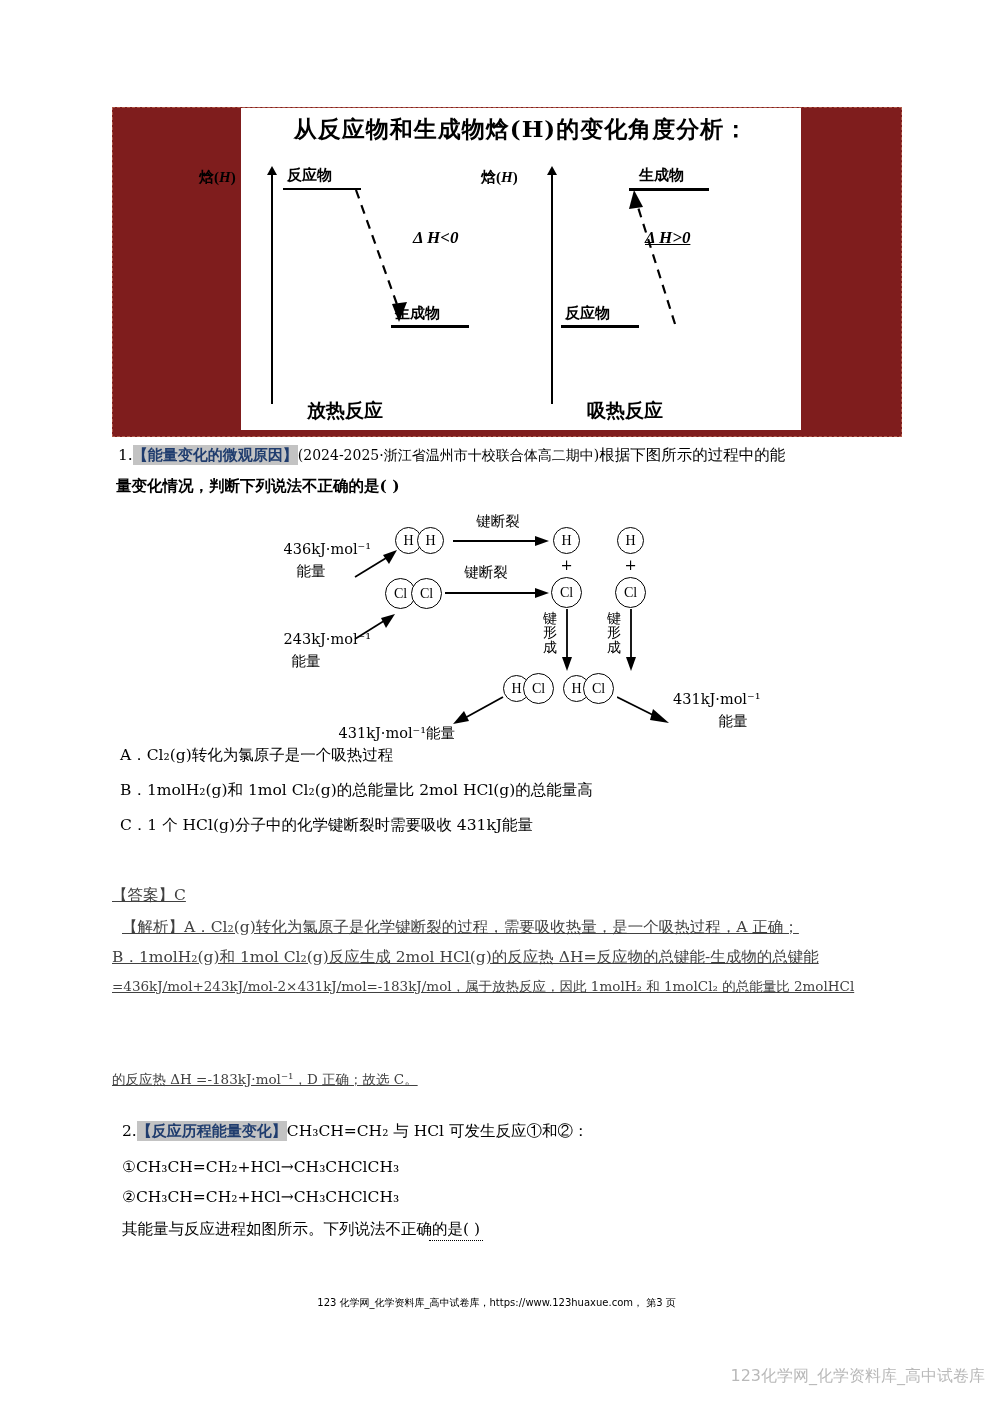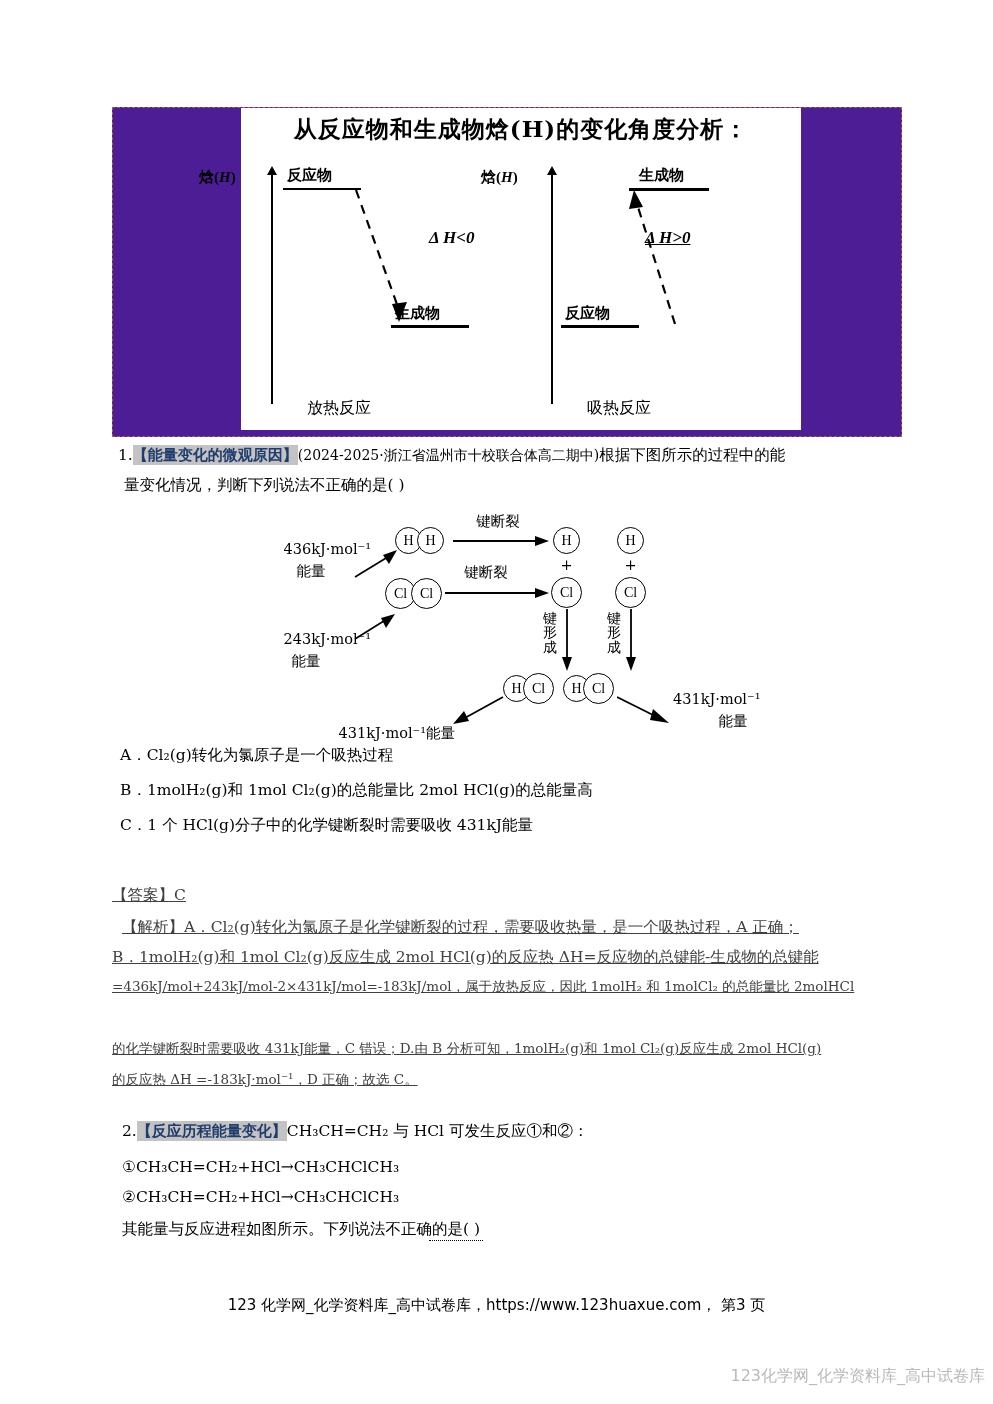--- a/index.html
+++ b/index.html
@@ -10,21 +10,21 @@
     color:#000;
     position:relative;
     overflow:hidden;
   }
   .page{position:relative;width:993px;height:1404px;}
 
   
   .fig-top{
     position:absolute; left:112px; top:107px; width:790px; height:330px;
     border:1px dashed #b05a4a;
-    background:#4c1d95;
+    background:#7f1d1d;
     box-sizing:border-box;
   }
   .fig-top-inner{
     position:absolute; left:128px; top:0px; width:560px; height:322px;
     background:#ffffff;
   }
   .fig-title{
     position:absolute; left:0; top:6px; width:560px; text-align:center;
     font-size:23px; font-weight:700; letter-spacing:1px;
     font-family:"DejaVu Serif","Liberation Serif",serif;
@@ -36,21 +36,21 @@
 
   .vline{position:absolute;width:2px;background:#000;}
   .arrowhead{
     position:absolute;width:0;height:0;
     border-left:5px solid transparent;border-right:5px solid transparent;
     border-bottom:9px solid #000;
   }
   .level{position:absolute;height:2px;background:#000;}
   .dh{position:absolute;font-size:17px;font-weight:700;font-style:italic;white-space:nowrap;}
   .plat-lbl{position:absolute;font-size:15px;font-weight:700;white-space:nowrap;}
-  .bottom-lbl{position:absolute;font-size:16px;font-weight:400;white-space:nowrap;}
+  .bottom-lbl{position:absolute;font-size:19px;font-weight:700;white-space:nowrap;}
 
   
   .txt{position:absolute;font-size:15.5px;line-height:1.0;white-space:nowrap;
        font-family:"DejaVu Serif","Liberation Serif",serif;}
   .tag{
     background:#c3c3c3;color:#1f3c6e;font-weight:600;padding:1px 0 1px 0;
     font-family:"DejaVu Sans","Liberation Sans",sans-serif;font-size:15px;
   }
   .red{color:#404040;text-decoration:underline;}
   .small{font-size:13.5px;}
@@ -66,21 +66,21 @@
   .a1{width:27px;height:27px;}
   .a2{width:31px;height:31px;}
   .mlbl{position:absolute;font-size:14.5px;white-space:nowrap;
         font-family:"DejaVu Serif","Liberation Serif",serif;text-align:center;}
   .vtext{position:absolute;font-size:14px;line-height:1.02;width:14px;text-align:center;
          font-family:"DejaVu Serif","Liberation Serif",serif;}
 
   
   .footer{
     position:absolute;left:0;top:1296px;width:993px;text-align:center;
-    font-size:15px;font-family:"DejaVu Sans","Liberation Sans",sans-serif;
+    font-size:10px;font-family:"DejaVu Sans","Liberation Sans",sans-serif;
     color:#000;
   }
   .watermark{
     position:absolute;right:8px;top:1366px;
     font-size:16px;color:#b9b9b9;
     font-family:"DejaVu Sans","Liberation Sans",sans-serif;
     white-space:nowrap;
   }
 </style>
 </head>
@@ -100,21 +100,21 @@
       <div class="level" style="left:42px;top:80px;width:78px;"></div>
       <span class="plat-lbl" style="left:46px;top:58px;">反应物</span>
 
       <svg style="position:absolute;left:110px;top:80px;" width="70" height="140">
         <line x1="5" y1="2" x2="48" y2="122" stroke="#000" stroke-width="2.2" stroke-dasharray="9,7"></line>
         <polygon points="48,134 41,116 56,114" fill="#000"></polygon>
       </svg>
 
       <div class="level" style="left:150px;top:217px;width:78px;height:2.5px;"></div>
       <span class="plat-lbl" style="left:154px;top:196px;">生成物</span>
-      <span class="dh" style="left:172px;top:120px;margin-left:16px;">Δ H&lt;0</span>
+      <span class="dh" style="left:172px;top:120px;">Δ H&lt;0</span>
       <span class="bottom-lbl" style="left:66px;top:290px;">放热反应</span>
 
       <div class="arrowhead" style="left:306px;top:58px;"></div>
       <div class="vline" style="left:310px;top:66px;height:230px;"></div>
       <span class="axis-lbl" style="left:240px;top:60px;">焓(<i>H</i>)</span>
 
       <div class="level" style="left:320px;top:217px;width:78px;height:2.5px;"></div>
       <span class="plat-lbl" style="left:324px;top:196px;">反应物</span>
 
       <svg style="position:absolute;left:386px;top:74px;" width="70" height="150">
@@ -126,21 +126,21 @@
       <span class="plat-lbl" style="left:398px;top:58px;">生成物</span>
       <span class="dh" style="left:404px;top:120px;text-decoration:underline;">Δ H&gt;0</span>
       <span class="bottom-lbl" style="left:346px;top:290px;">吸热反应</span>
 
     </div>
   </div>
 
   <div class="txt" style="left:118px;top:448px;">
     <span>1.</span><span class="tag">【能量变化的微观原因】</span><span style="font-size:14px;">(2024-2025·浙江省温州市十校联合体高二期中)</span><span>根据下图所示的过程中的能</span>
   </div>
-  <div class="txt" style="left:124px;top:478px;">量变化情况，判断下列说法不正确的是(          )</div>
+  <div class="txt" style="left:116px;top:478px;font-weight:bold;">量变化情况，判断下列说法不正确的是(          )</div>
 
   <div class="fig-mol">
 
     <div class="atom a1" style="left:140px;top:22px;">H</div>
     <div class="atom a1" style="left:162px;top:22px;">H</div>
 
     <svg style="position:absolute;left:98px;top:42px;" width="48" height="34">
       <line x1="2" y1="30" x2="38" y2="8" stroke="#000" stroke-width="1.7"></line>
       <polygon points="44,3 30,8 36,17" fill="#000"></polygon>
     </svg>
@@ -212,21 +212,20 @@
   <div class="txt" style="left:120px;top:818px;">C．1 个 HCl(g)分子中的化学键断裂时需要吸收 431kJ能量</div>
 
   <div class="txt red" style="left:112px;top:888px;">
     <span>【答案】</span><span>C</span>
   </div>
   <div class="txt red" style="left:122px;top:920px;">
     <span>【解析】</span><span>A．Cl₂(g)转化为氯原子是化学键断裂的过程，需要吸收热量，是一个吸热过程，A 正确；</span>
   </div>
   <div class="txt red" style="left:112px;top:950px;">B．1molH₂(g)和 1mol Cl₂(g)反应生成 2mol HCl(g)的反应热 ΔH=反应物的总键能-生成物的总键能</div>
   <div class="txt red small" style="left:112px;top:980px;">=436kJ/mol+243kJ/mol-2×431kJ/mol=-183kJ/mol，属于放热反应，因此 1molH₂ 和 1molCl₂ 的总能量比 2molHCl</div>
-  <div class="txt red small" style="left:112px;top:1042px;">的化学键断裂时需要吸收 431kJ能量，C 错误；D.由 B 分析可知，1molH₂(g)和 1mol Cl₂(g)反应生成 2mol HCl(g)</div>
   <div class="txt red small" style="left:112px;top:1073px;">的反应热 ΔH =-183kJ·mol⁻¹，D 正确；故选 C。</div>
 
   <div class="txt" style="left:122px;top:1124px;">
     <span>2.</span><span class="tag">【反应历程能量变化】</span><span>CH₃CH=CH₂ 与 HCl 可发生反应①和②：</span>
   </div>
   <div class="txt" style="left:122px;top:1160px;">①CH₃CH=CH₂+HCl→CH₃CHClCH₃</div>
   <div class="txt" style="left:122px;top:1190px;">②CH₃CH=CH₂+HCl→CH₃CHClCH₃</div>
   <div class="txt" style="left:122px;top:1222px;">其能量与反应进程如图所示。下列说法不正确的是(          )</div>
   <div style="position:absolute;left:429px;top:1240px;width:54px;border-bottom:1px dotted #000;"></div>
 

